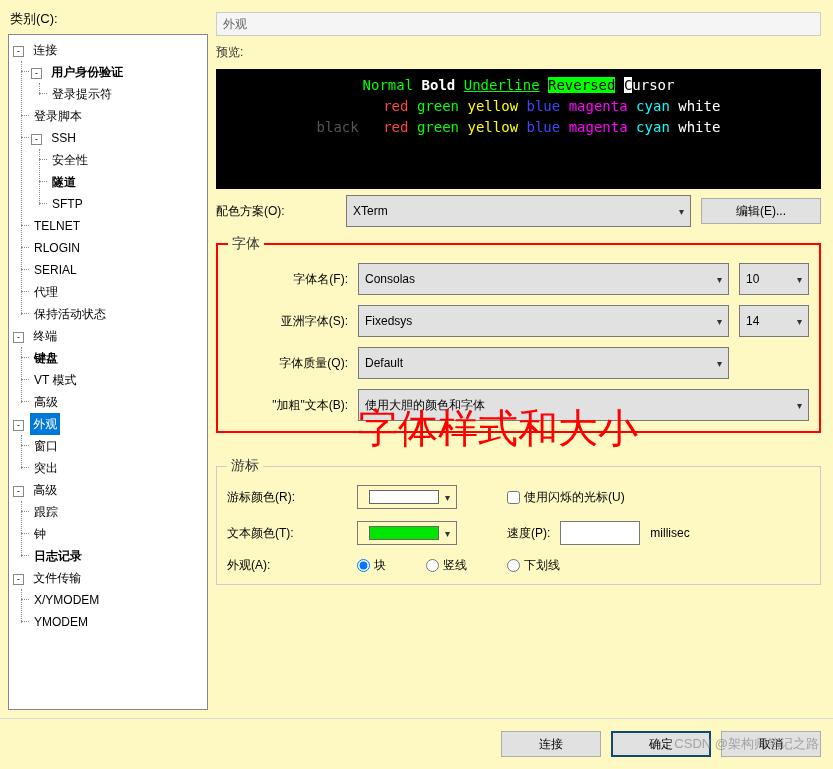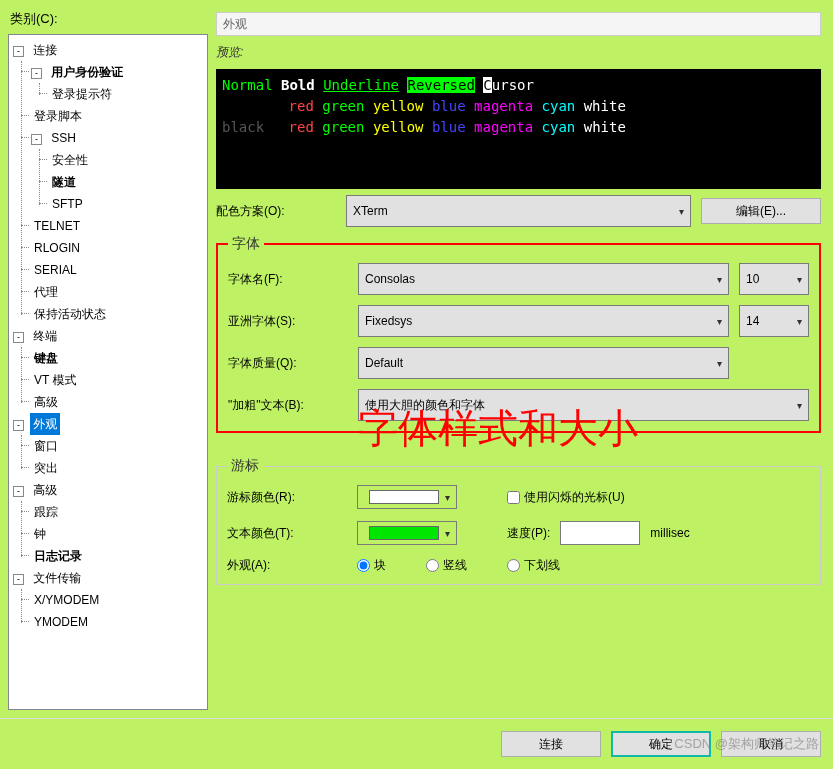--- a/index.html
+++ b/index.html
@@ -9,21 +9,21 @@
       background: #f0f0f0;
       width: 833px;
       height: 769px;
       overflow: hidden;
     }
     .container {
       display: flex;
       flex-direction: column;
       width: 100%;
       height: 100%;
-      background: #bef264;
+      background: #fef9c3;
     }
     .main {
       display: flex;
       flex: 1;
       padding: 8px;
       gap: 4px;
       overflow: hidden;
     }
     .left-panel {
       width: 200px;
@@ -90,31 +90,31 @@
       padding: 4px;
     }
     .header-input {
       width: 100%;
       border: 1px solid #ccc;
       background: #f5f5f5;
       padding: 4px 6px;
       color: #666;
       font-size: 12px;
     }
-    .preview-label { font-size: 12px; padding: 2px 0; color: #333; font-style: italic; }
+    .preview-label { font-size: 12px; padding: 2px 0; color: #333; }
     .terminal {
       background: #000;
       color: #fff;
       font-family: Consolas, monospace;
       font-size: 14px;
       padding: 6px;
       line-height: 1.5;
       height: 120px;
     }
-    .term-line { white-space: pre; }
+    .term-line { white-space: pre; text-align: center; }
     .c-green { color: #0f0; }
     .c-white { color: #fff; }
     .c-underline { text-decoration: underline; }
     .c-reversed { background: #0f0; color: #000; }
     .c-cursor-c { background: #fff; color: #000; }
     .c-red { color: #f44; margin-left: 16px; }
     .c-yellow { color: #ff0; }
     .c-blue { color: #44f; }
     .c-magenta { color: #f0f; }
     .c-cyan { color: #0ff; }
@@ -144,35 +144,35 @@
       border: 1px solid #adadad;
       background: #e1e1e1;
       height: 26px;
       padding: 0 20px;
       cursor: pointer;
       font-size: 12px;
       display: inline-flex;
       align-items: center;
       justify-content: center;
     }
-    .btn-primary { border: 2px solid #14b8a6; }
+    .btn-primary { border: 2px solid #0c4a6e; }
     fieldset.group {
       border: 1px solid #ccc;
       padding: 10px;
       margin-top: 2px;
     }
     fieldset.group.highlighted {
       border: 2px solid #f00;
     }
     fieldset legend {
       font-size: 14px;
       padding: 0 4px;
       color: #333;
     }
-    .font-rows { display: flex; flex-direction: column; gap: 10px; position: relative; }
+    .font-rows { display: flex; flex-direction: column; gap: 10px; position: relative; text-align: right; }
     .annotation {
       position: absolute;
       color: #f00;
       font-size: 40px;
       font-family: 'SimSun', serif;
       bottom: -35px;
       left: 130px;
       pointer-events: none;
       z-index: 5;
     }

